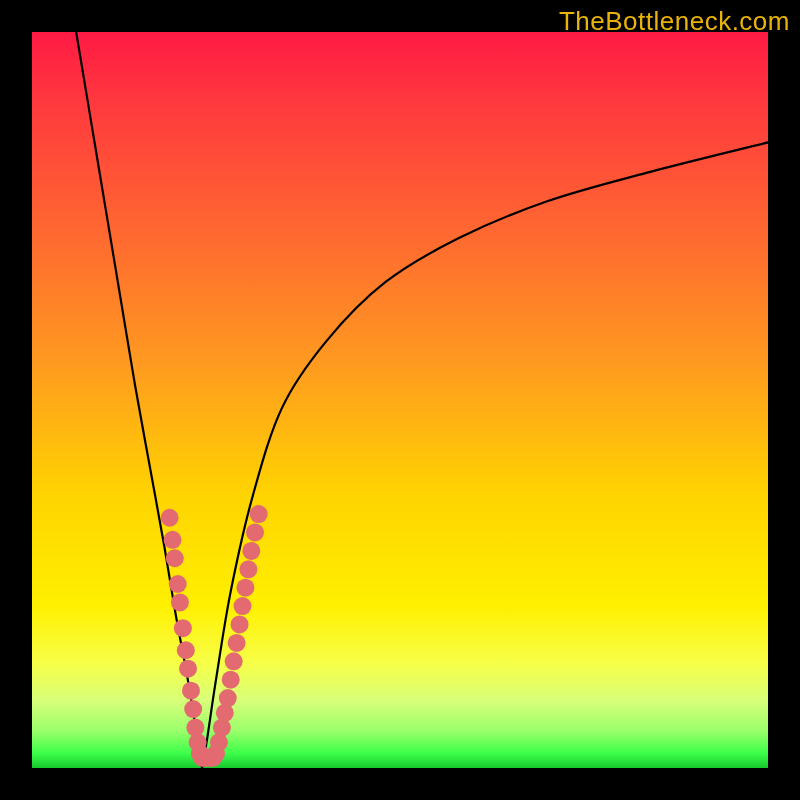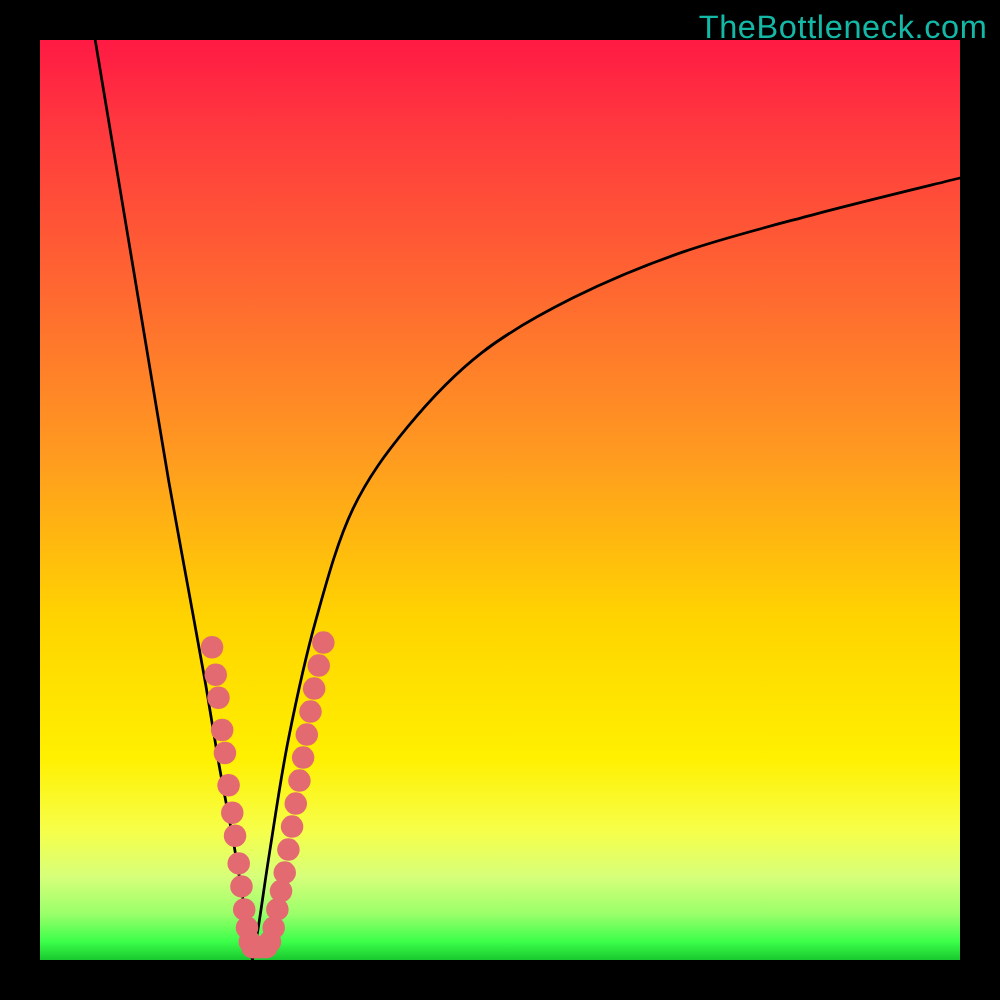--- a/index.html
+++ b/index.html
@@ -38,21 +38,21 @@
       #d6ff7a 91%,
       #9aff6a 95%,
       #3cff4a 98%,
       #18c82e 100%
     );
   }
   .watermark {
     position: absolute;
     top: 6px;
     right: 10px;
-    color: #14b8a6;
+    color: #eab308;
     font-size: 26px;
     font-weight: 500;
     letter-spacing: 0.5px;
     user-select: none;
   }
   svg.curves {
     position: absolute;
     left: 0;
     top: 0;
     width: 736px;

